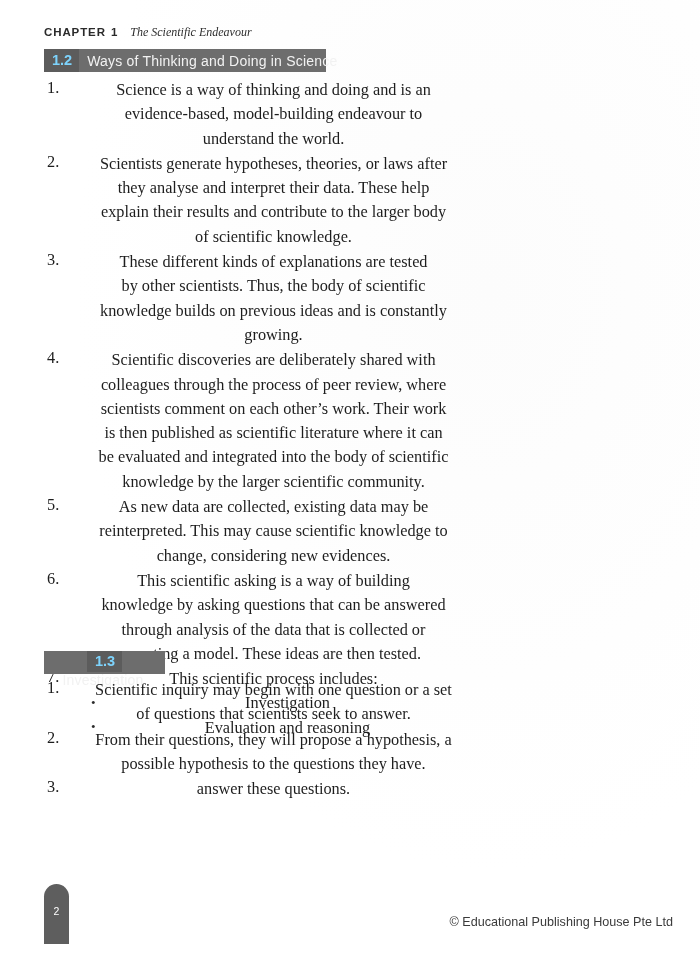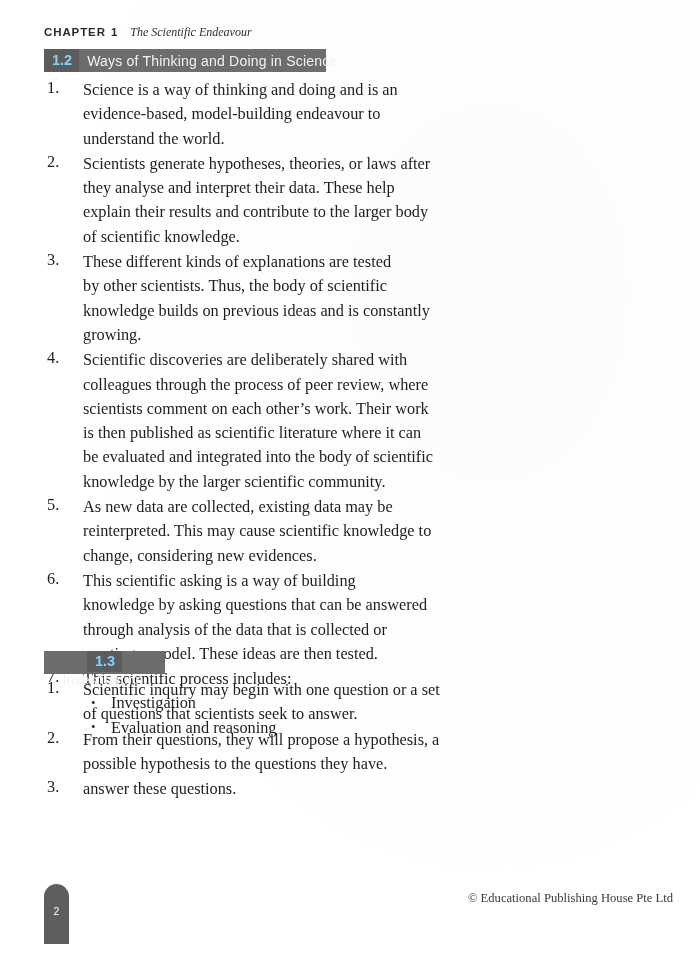--- a/index.html
+++ b/index.html
@@ -118,20 +118,21 @@
     text-align: left;
     font-family: "Liberation Serif", serif;
     font-size: 16.3px;
     color: #1d1d1d;
   }
   .num-text {
     font-family: "Liberation Serif", serif;
     font-size: 16.3px;
     line-height: 24.3px;
     color: #1d1d1d;
+    text-align: center;
   }
   .num-text .ln { display: block; white-space: nowrap; }
 
   
   .bullet-list {
     margin: 0;
     padding: 0;
     list-style: none;
   }
   .bullet-item {
@@ -168,22 +169,22 @@
     top: 21px;
     width: 100%;
     text-align: center;
     font-family: "Liberation Sans", sans-serif;
     font-size: 10.5px;
     color: #ffffff;
   }
   .copyright {
     position: absolute;
     right: 27px;
-    top: 891px;
-    font-family: Liberation Serif, serif;
+    top: 915px;
+    font-family: Liberation Sans, sans-serif;
     font-size: 12.6px;
     color: #3a3a3a;
     white-space: nowrap;
   }
 </style>
 </head>
 <body>
 
 <div class="page"></div>
 

